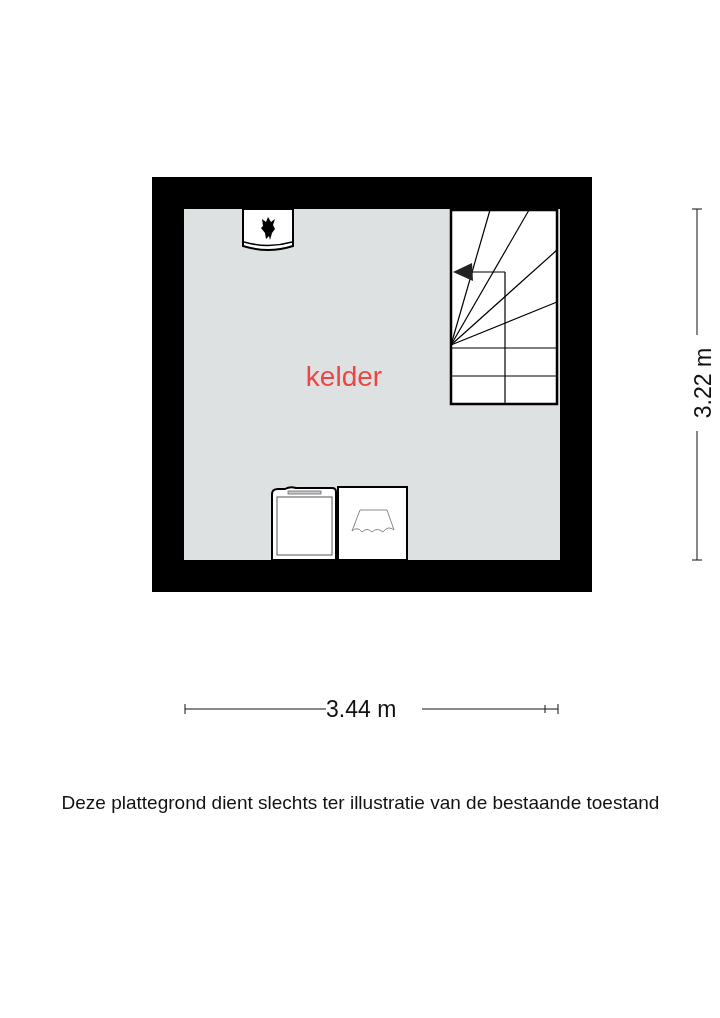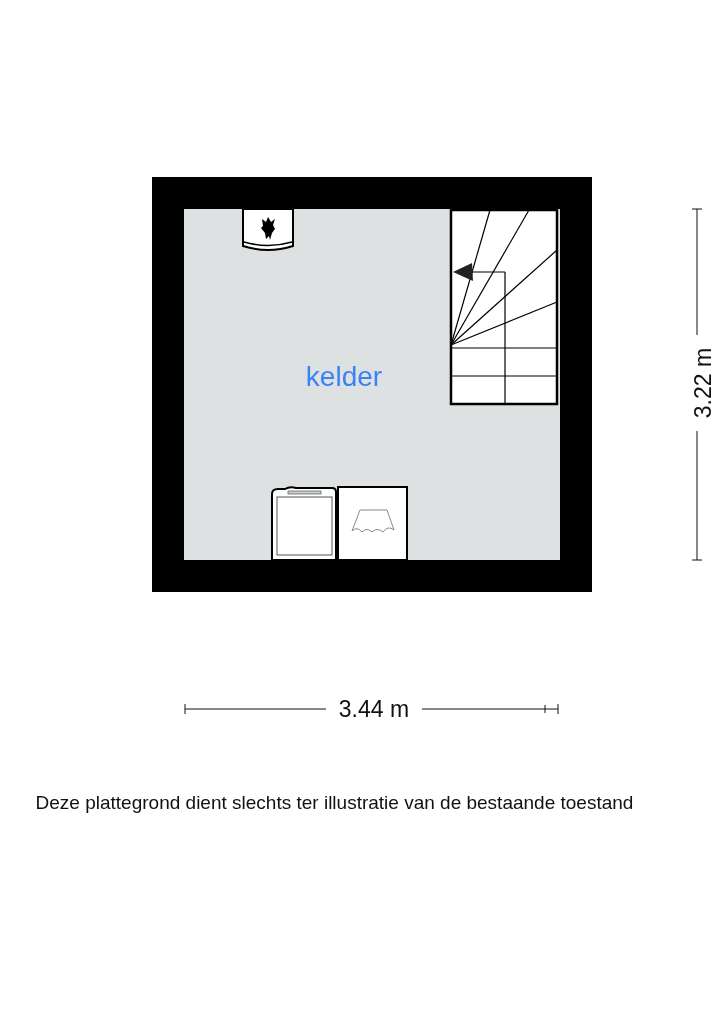--- a/index.html
+++ b/index.html
@@ -1,26 +1,26 @@
 <!DOCTYPE html>
 <html><head>
 <meta charset="utf-8">
 <style>
   html, body { margin: 0; padding: 0; background: #ffffff; }
   body { width: 720px; height: 1018px; position: relative; overflow: hidden;
          font-family: "Liberation Sans", sans-serif; color: #111; }
   #plan { position: absolute; left: 0; top: 0; }
   .room-label { position: absolute; left: 284px; top: 359px; width: 120px; text-align: center;
-                font-size: 28px; color: #3b82f6; line-height: 36px; }
-  .dim-h-label { position: absolute; left: 326px; top: 694px; width: 96px; text-align: center;
+                font-size: 28px; color: #ef4444; line-height: 36px; }
+  .dim-h-label { position: absolute; left: 326px; top: 694px; width: 96px; text-align: left;
                  font-size: 23px; line-height: 30px; background: #fff; }
   .dim-v-label { position: absolute; left: 655px; top: 368px; width: 96px; text-align: center;
                  font-size: 23px; line-height: 30px; transform: rotate(-90deg); background: #fff; }
   .disclaimer { position: absolute; left: 0; top: 790px; width: 669px; text-align: center;
-                font-size: 19px; line-height: 25px; color: #111; }
+                font-size: 19px; line-height: 25px; color: #111; padding-left: 26px; }
   .disclaimer div { white-space: nowrap; }
 </style>
 </head>
 <body>
 
 <svg id="plan" width="720" height="1018" viewBox="0 0 720 1018">
 
   <rect x="152" y="177" width="440" height="415" fill="#000"></rect>
 
   <rect x="184" y="209" width="376" height="351" fill="#dde1e1"></rect>

